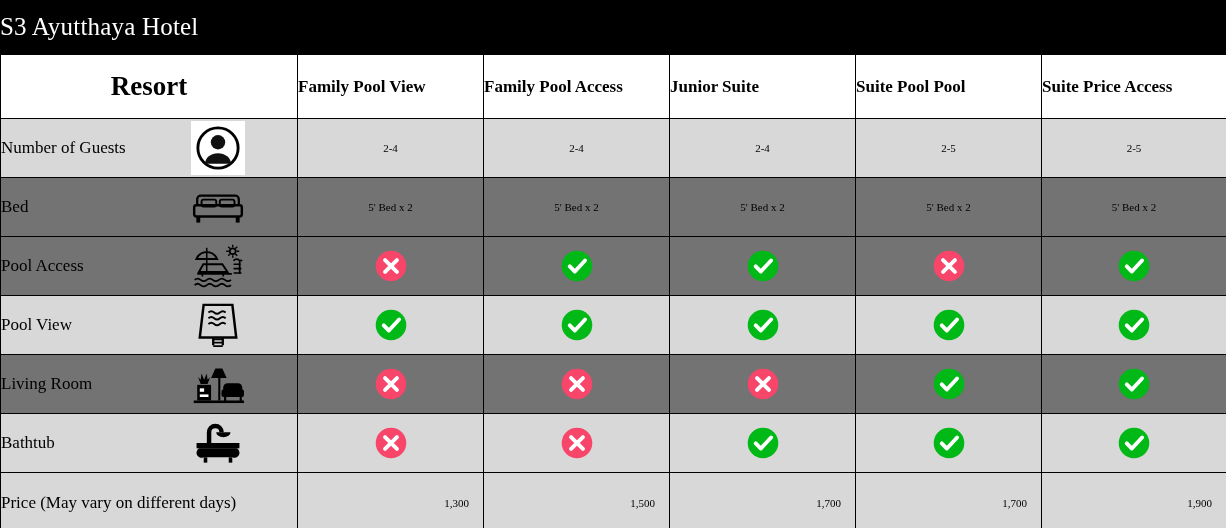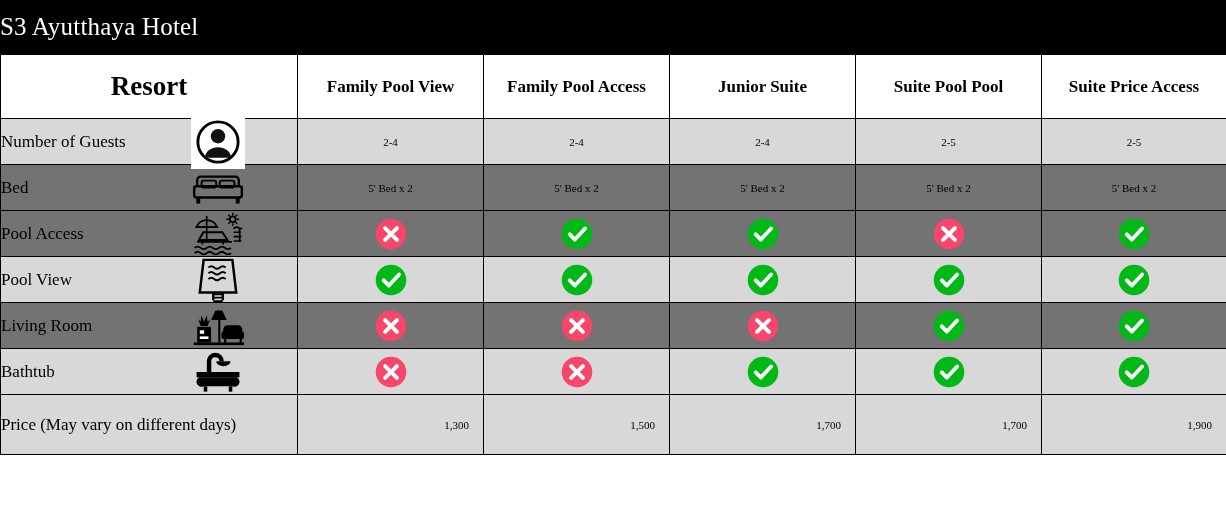--- a/index.html
+++ b/index.html
@@ -34,25 +34,25 @@
   col.lab{ width:297px; }
   col.cat{ width:186px; }
   col.cat-last{ width:185px; }
 
   
   tr.headrow{ height:64px; background:#ffffff; }
   th.resort{
     font-size:27px; font-weight:bold; text-align:center; color:#000;
   }
   th.colhead{
-    font-size:17px; font-weight:bold; text-align:center; color:#000;
+    font-size:17px; font-weight:bold; text-align:left; color:#000;
   }
 
   
-  tr.r{ height:46px; }
+  tr.r{ height:59px; }
   tr.shade{ background:#d8d8d8; }
   tr.plain{ background:#737373; }
   tr.pricerow{ height:60px; }
 
   td.label{
     position:relative;
     font-size:17px;
     color:#000;
     padding-left:6px;
     vertical-align:middle;

